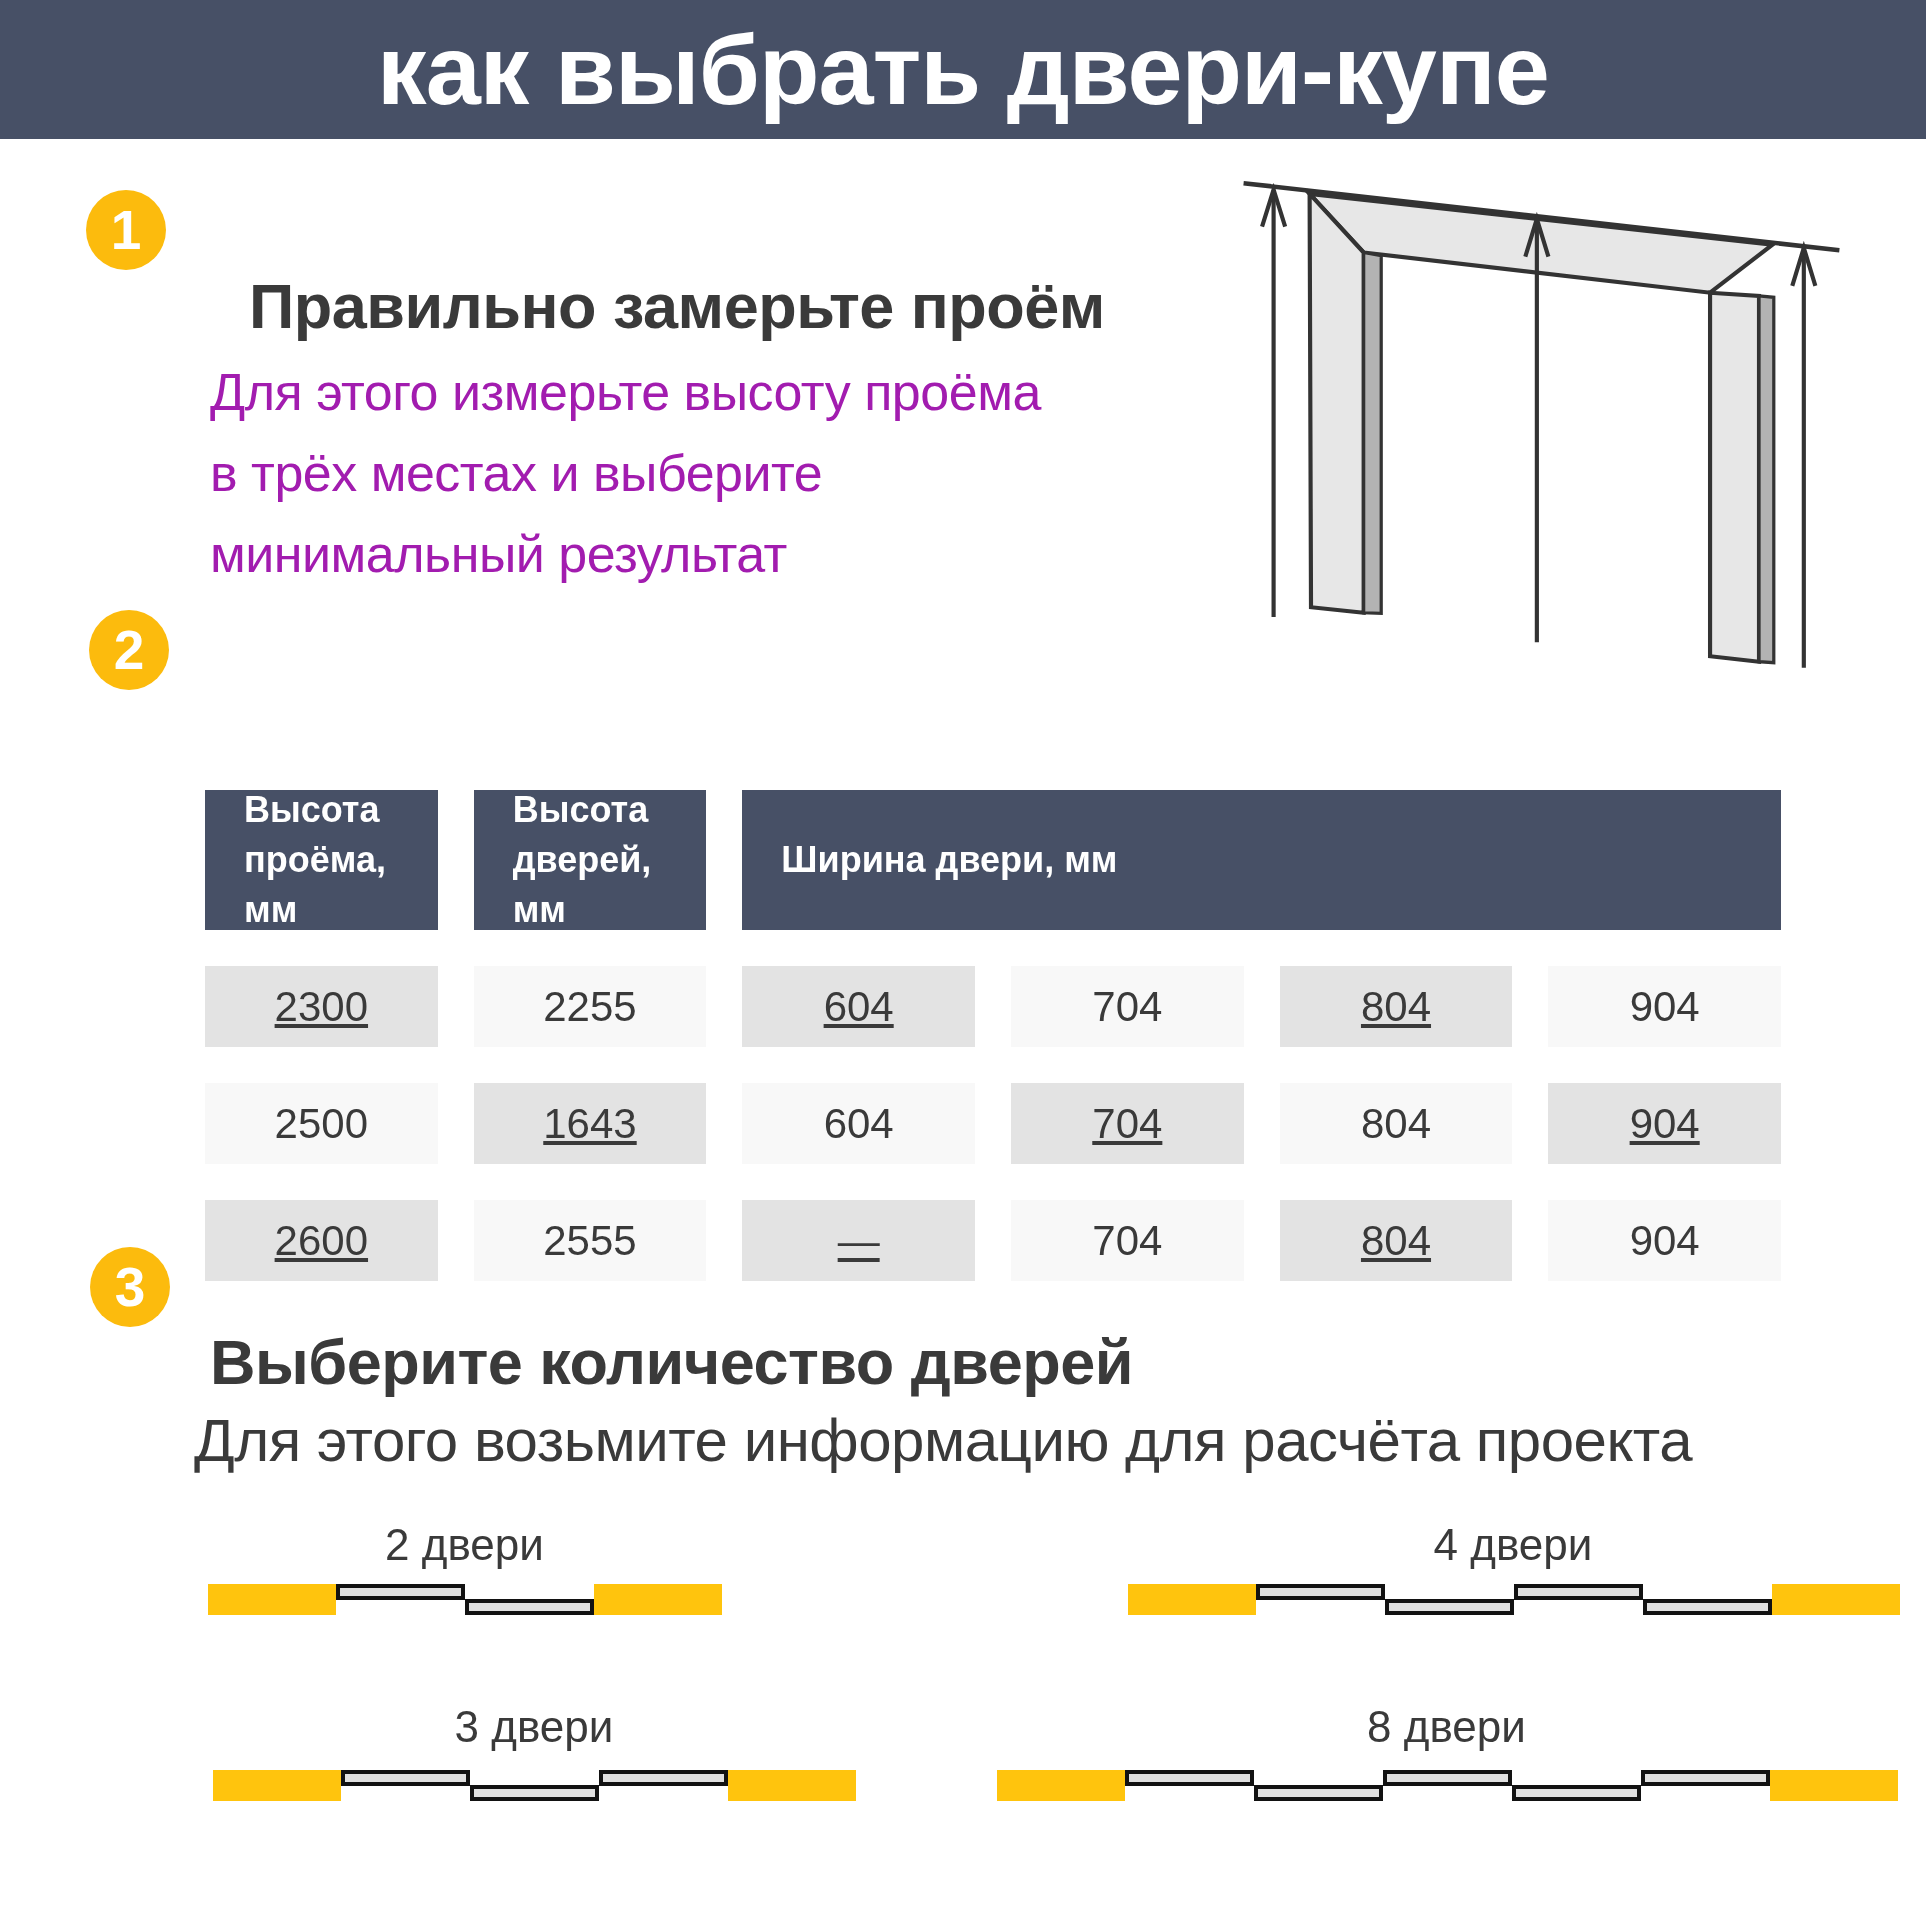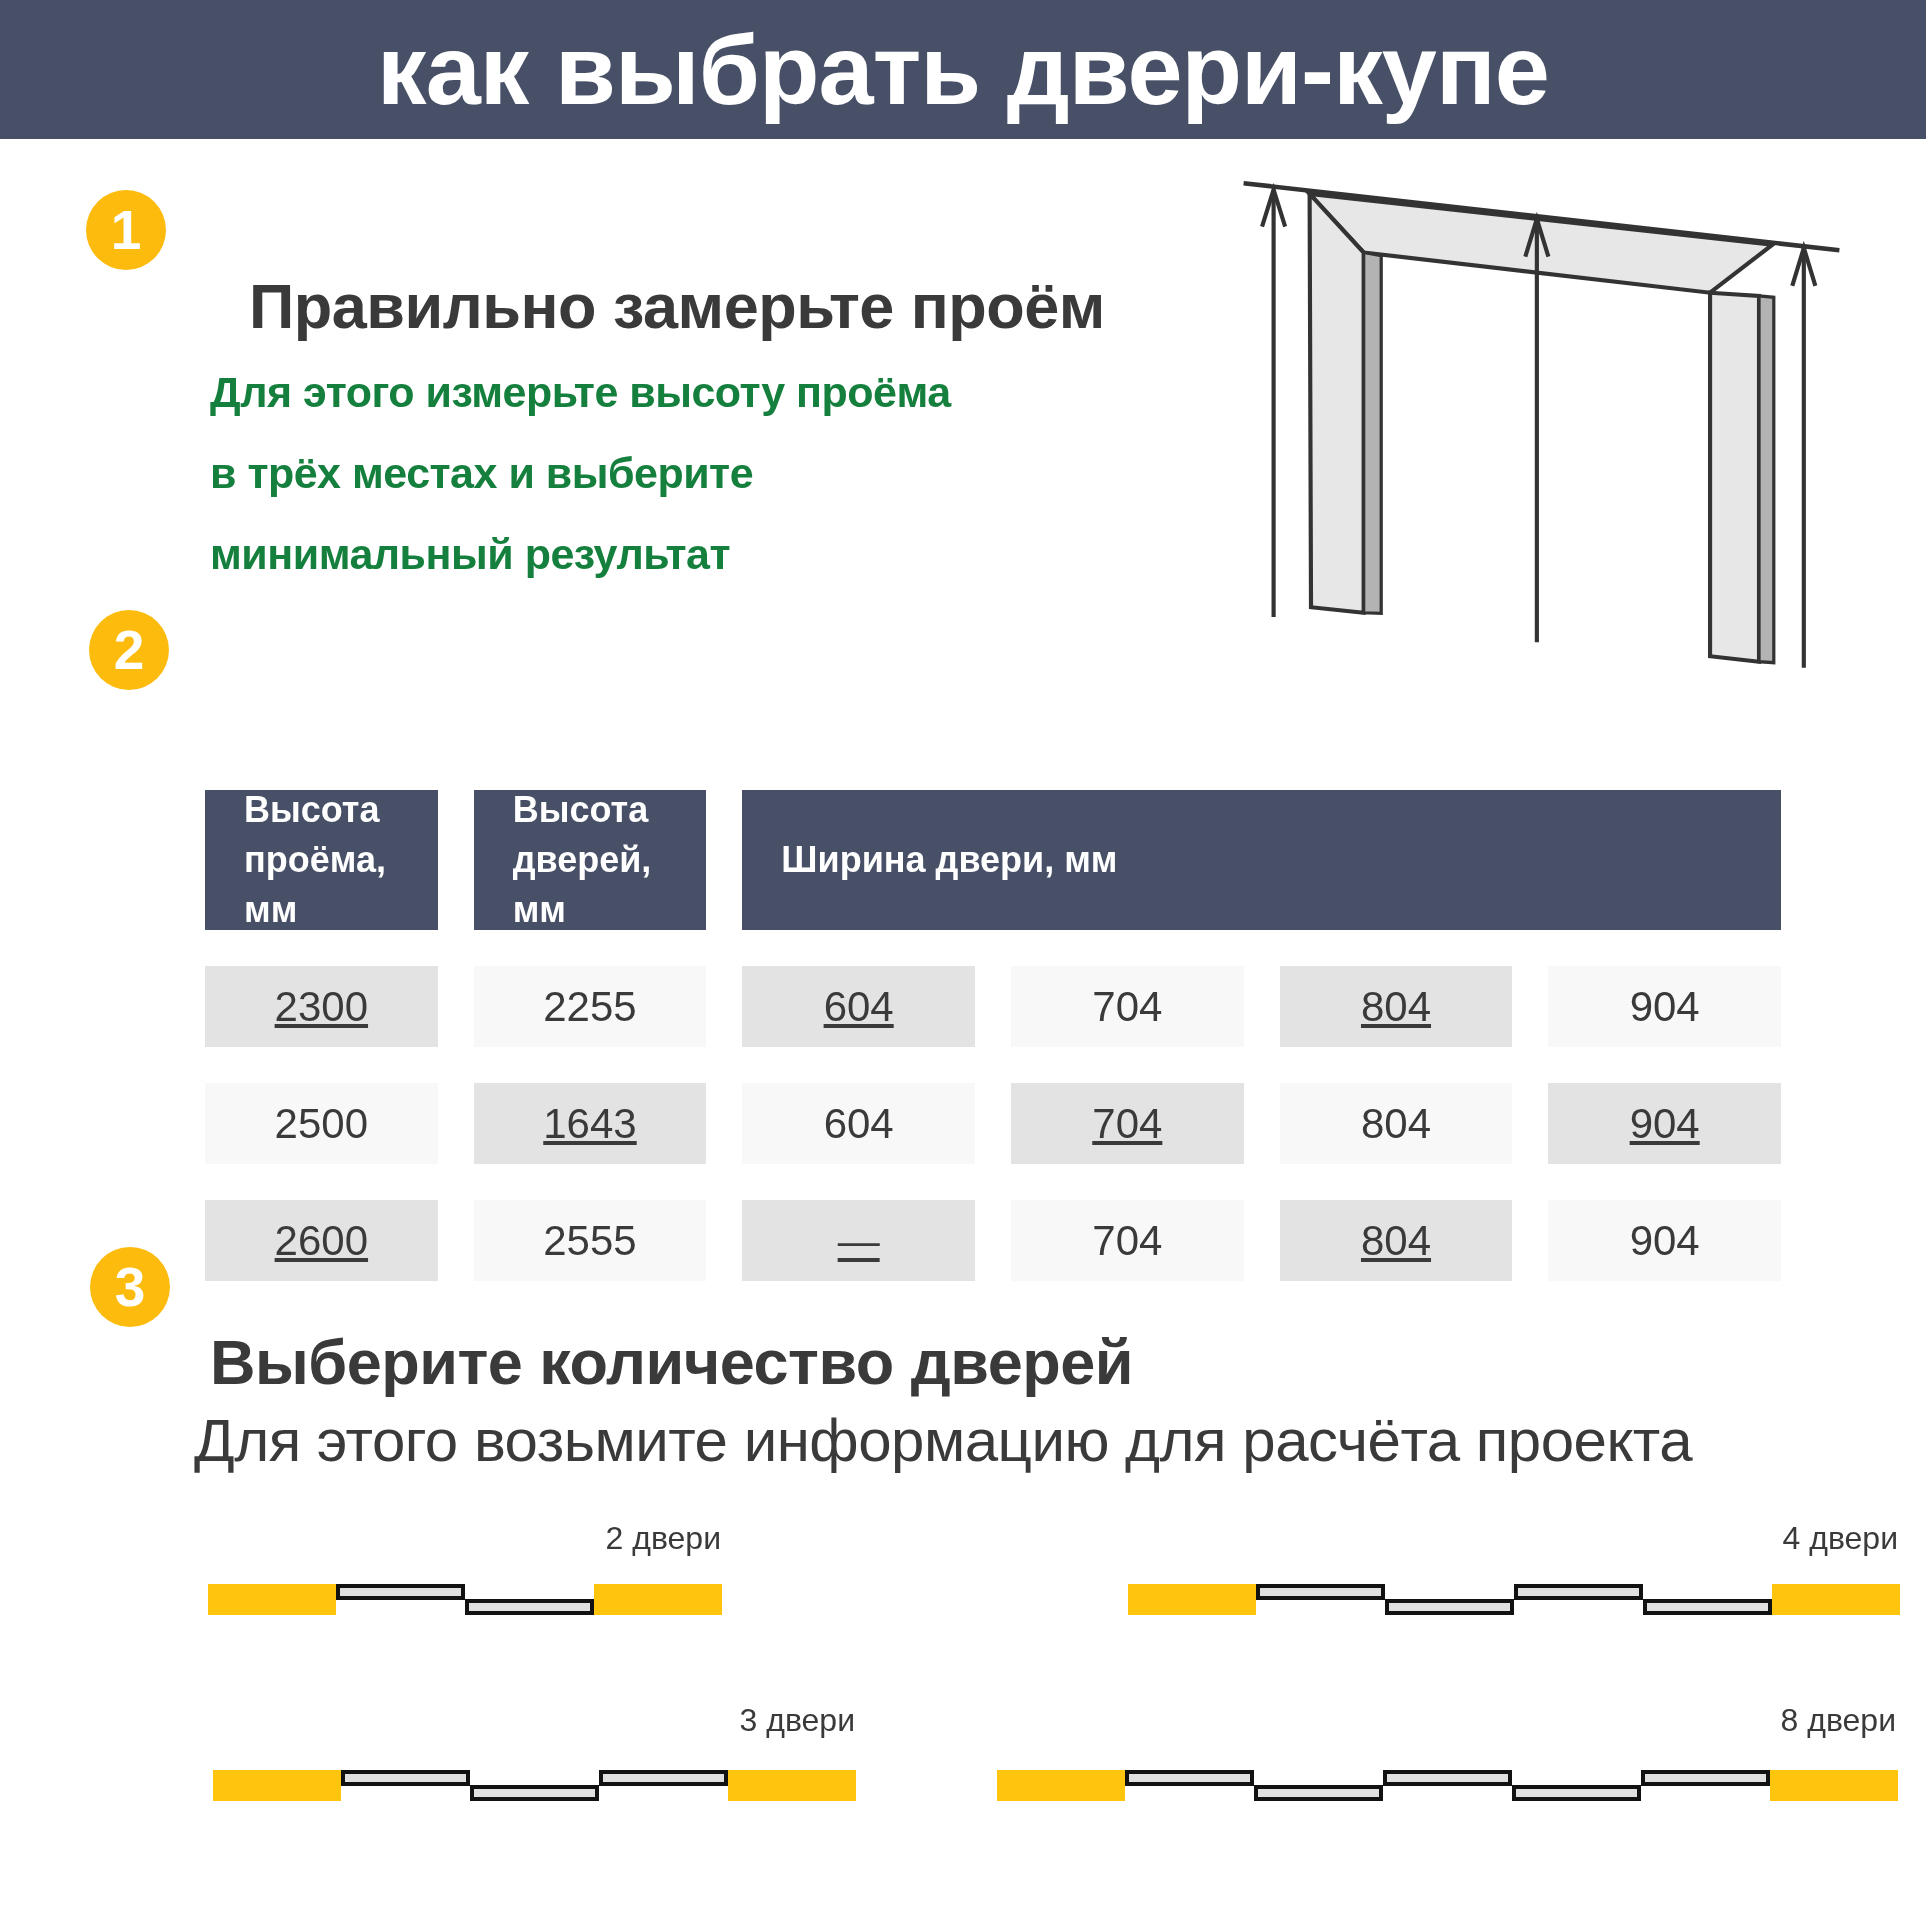--- a/index.html
+++ b/index.html
@@ -24,22 +24,22 @@
   .b3{left:90px;top:1247px;}
   
   .step-heading{
     position:absolute;left:210px;font-size:63px;font-weight:bold;color:#3a3a3a;
     white-space:nowrap;letter-spacing:-0.5px;
   }
   .s1h{top:270px;margin-left:39px;}
   .s2h{top:692px;}
   .s3h{top:1326px;}
   .step-body{
-    position:absolute;left:210px;top:352px;font-size:43px;line-height:81px;
-    color:#15803d;letter-spacing:-0.5px;font-weight:bold;
+    position:absolute;left:210px;top:352px;font-size:52px;line-height:81px;
+    color:#a21caf;letter-spacing:-0.5px;
   }
   .s3sub{position:absolute;left:194px;top:1406px;font-size:60px;color:#3a3a3a;
     white-space:nowrap;letter-spacing:-0.5px;}
   
   .frame-art{position:absolute;left:1225px;top:162px;width:693px;height:545px;}
   
   .size-table{
     position:absolute;left:205px;top:790px;width:1576px;
     display:grid;grid-template-columns:repeat(6,1fr);
     grid-template-rows:140px 81px 81px 81px;
@@ -50,21 +50,21 @@
     display:flex;flex-direction:column;justify-content:center;padding-left:39px;box-sizing:border-box;
   }
   .th.span4{grid-column:3 / span 4;}
   .td{
     display:flex;align-items:center;justify-content:center;
     font-size:42px;color:#3a3a3a;
   }
   .td.dk{background:#e3e3e3;text-decoration:underline;}
   .td.lt{background:#f8f8f8;}
   
-  .d-label{position:absolute;font-size:32px;color:#3a3a3a;text-align:right;}
+  .d-label{position:absolute;font-size:44px;color:#3a3a3a;text-align:center;}
   .l2{left:208px;top:1520px;width:513px;}
   .l3{left:213px;top:1702px;width:642px;}
   .l4{left:1128px;top:1520px;width:770px;}
   .l5{left:997px;top:1702px;width:899px;}
   .d-row{position:absolute;display:flex;height:30.5px;}
   .r2{left:208px;top:1584px;}
   .r3{left:213px;top:1770px;}
   .r4{left:1128px;top:1584px;}
   .r5{left:997px;top:1770px;}
   .yb{width:128px;height:30.5px;background:#FFC40D;}

